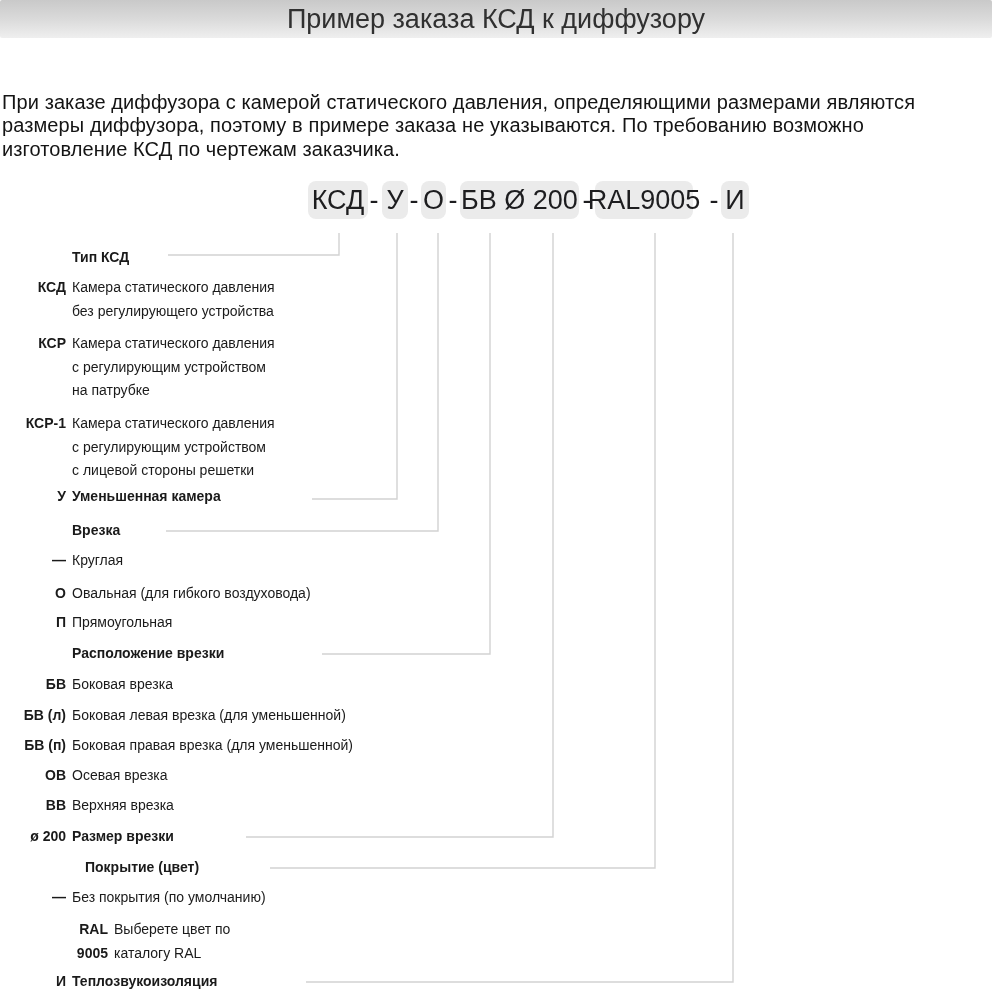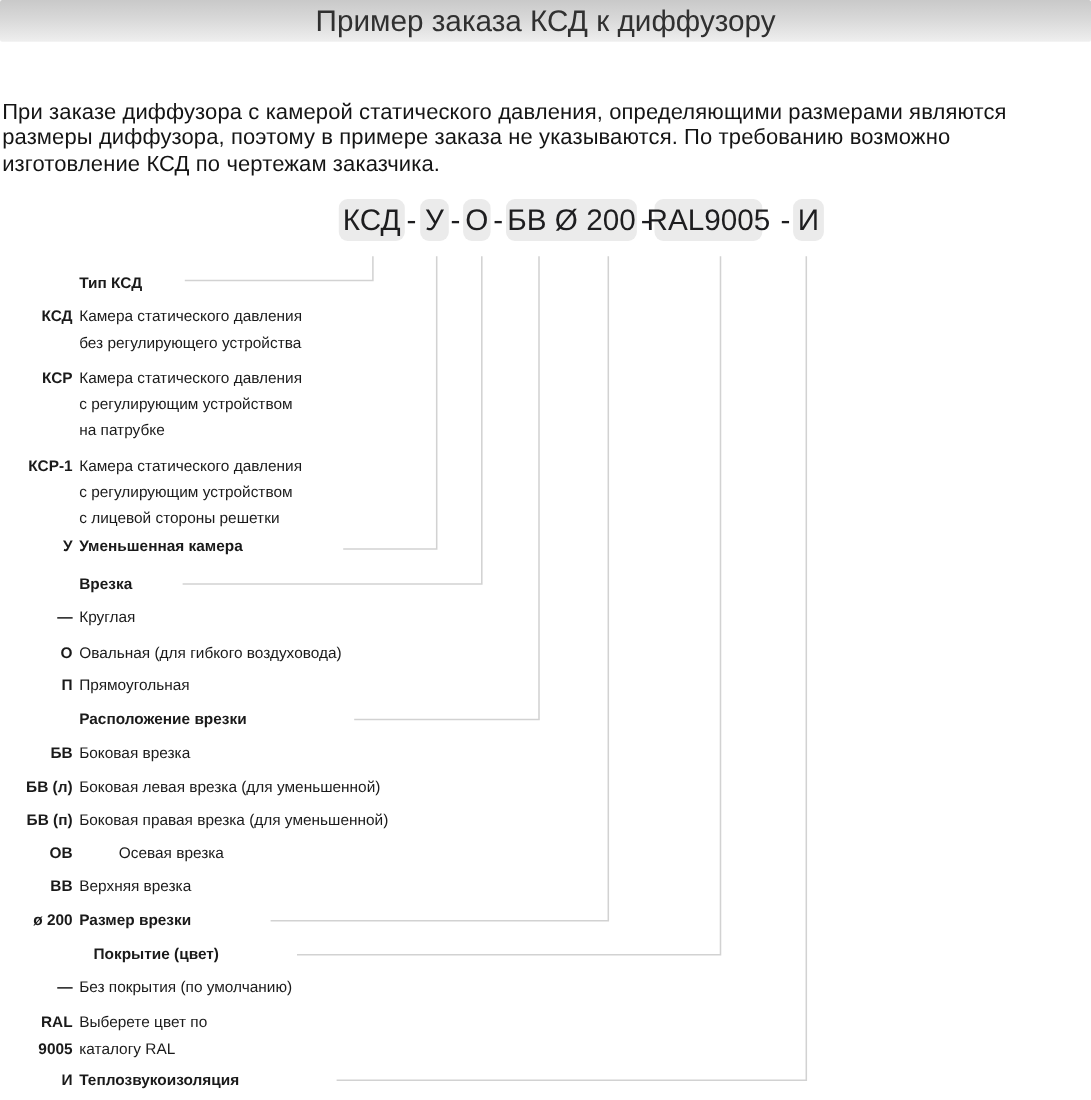--- a/index.html
+++ b/index.html
@@ -130,41 +130,41 @@
     <div class="desc">Боковая врезка</div>
   </div>
   <div class="row" style="top:704px;">
     <div class="code">БВ (л)</div>
     <div class="desc">Боковая левая врезка (для уменьшенной)</div>
   </div>
   <div class="row" style="top:734px;align-items:center;">
     <div class="code">БВ (п)</div>
     <div class="desc">Боковая правая врезка (для уменьшенной)</div>
   </div>
-  <div class="row" style="top:764px;gap:36px;">
+  <div class="row" style="top:764px;">
     <div class="code">ОВ</div>
     <div class="desc">Осевая врезка</div>
   </div>
   <div class="row" style="top:794px;">
     <div class="code">ВВ</div>
     <div class="desc">Верхняя врезка</div>
   </div>
   <div class="row b" style="top:825px;">
     <div class="code">ø 200</div>
     <div class="desc">Размер врезки</div>
   </div>
   <div class="row b" style="top:856px;padding-left:13px;">
     <div class="code"></div>
     <div class="desc">Покрытие (цвет)</div>
   </div>
   <div class="row" style="top:886px;">
     <div class="code">—</div>
     <div class="desc">Без покрытия (по умолчанию)</div>
   </div>
-  <div class="row" style="top:918px;">
+  <div class="row" style="top:918px;margin-left:42px;">
     <div class="code">RAL
 9005</div>
     <div class="desc">Выберете цвет по
 каталогу RAL</div>
   </div>
   <div class="row b" style="top:970px;">
     <div class="code">И</div>
     <div class="desc">Теплозвукоизоляция</div>
   </div>
 

